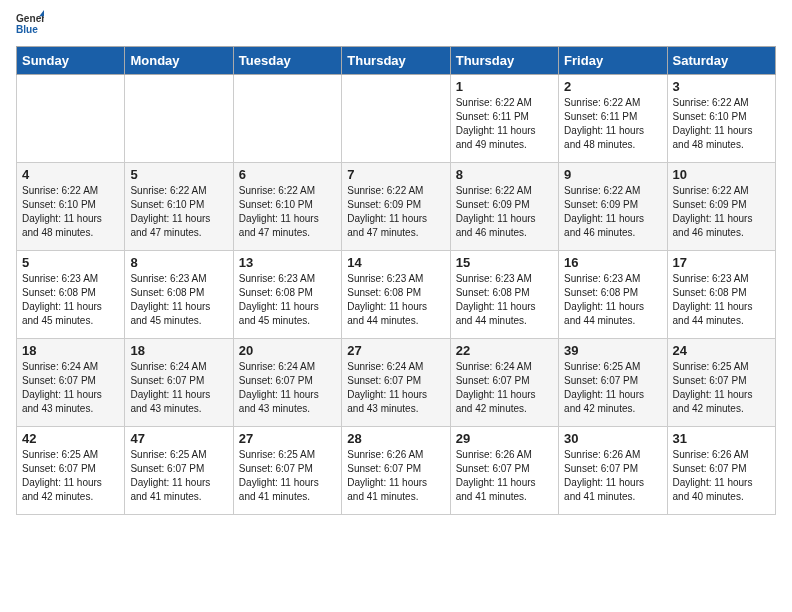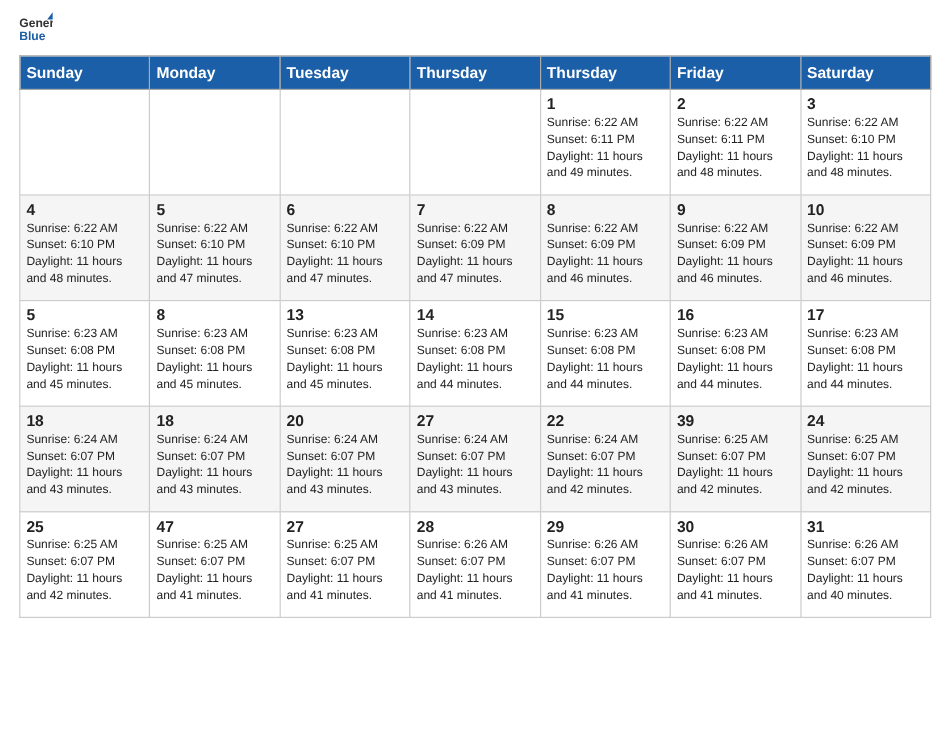--- a/index.html
+++ b/index.html
@@ -293,21 +293,21 @@
           <td>
             <span class="day-num">24</span>
             <div class="cell-info" style="white-space: pre-line;">Sunrise: 6:25 AM
 Sunset: 6:07 PM
 Daylight: 11 hours
 and 42 minutes.</div>
           </td>
         </tr>
         <tr>
           <td>
-            <span class="day-num">25</span>
+            <span class="day-num">42</span>
             <div class="cell-info" style="white-space: pre-line;">Sunrise: 6:25 AM
 Sunset: 6:07 PM
 Daylight: 11 hours
 and 42 minutes.</div>
           </td>
           <td>
             <span class="day-num">47</span>
             <div class="cell-info" style="white-space: pre-line;">Sunrise: 6:25 AM
 Sunset: 6:07 PM
 Daylight: 11 hours

